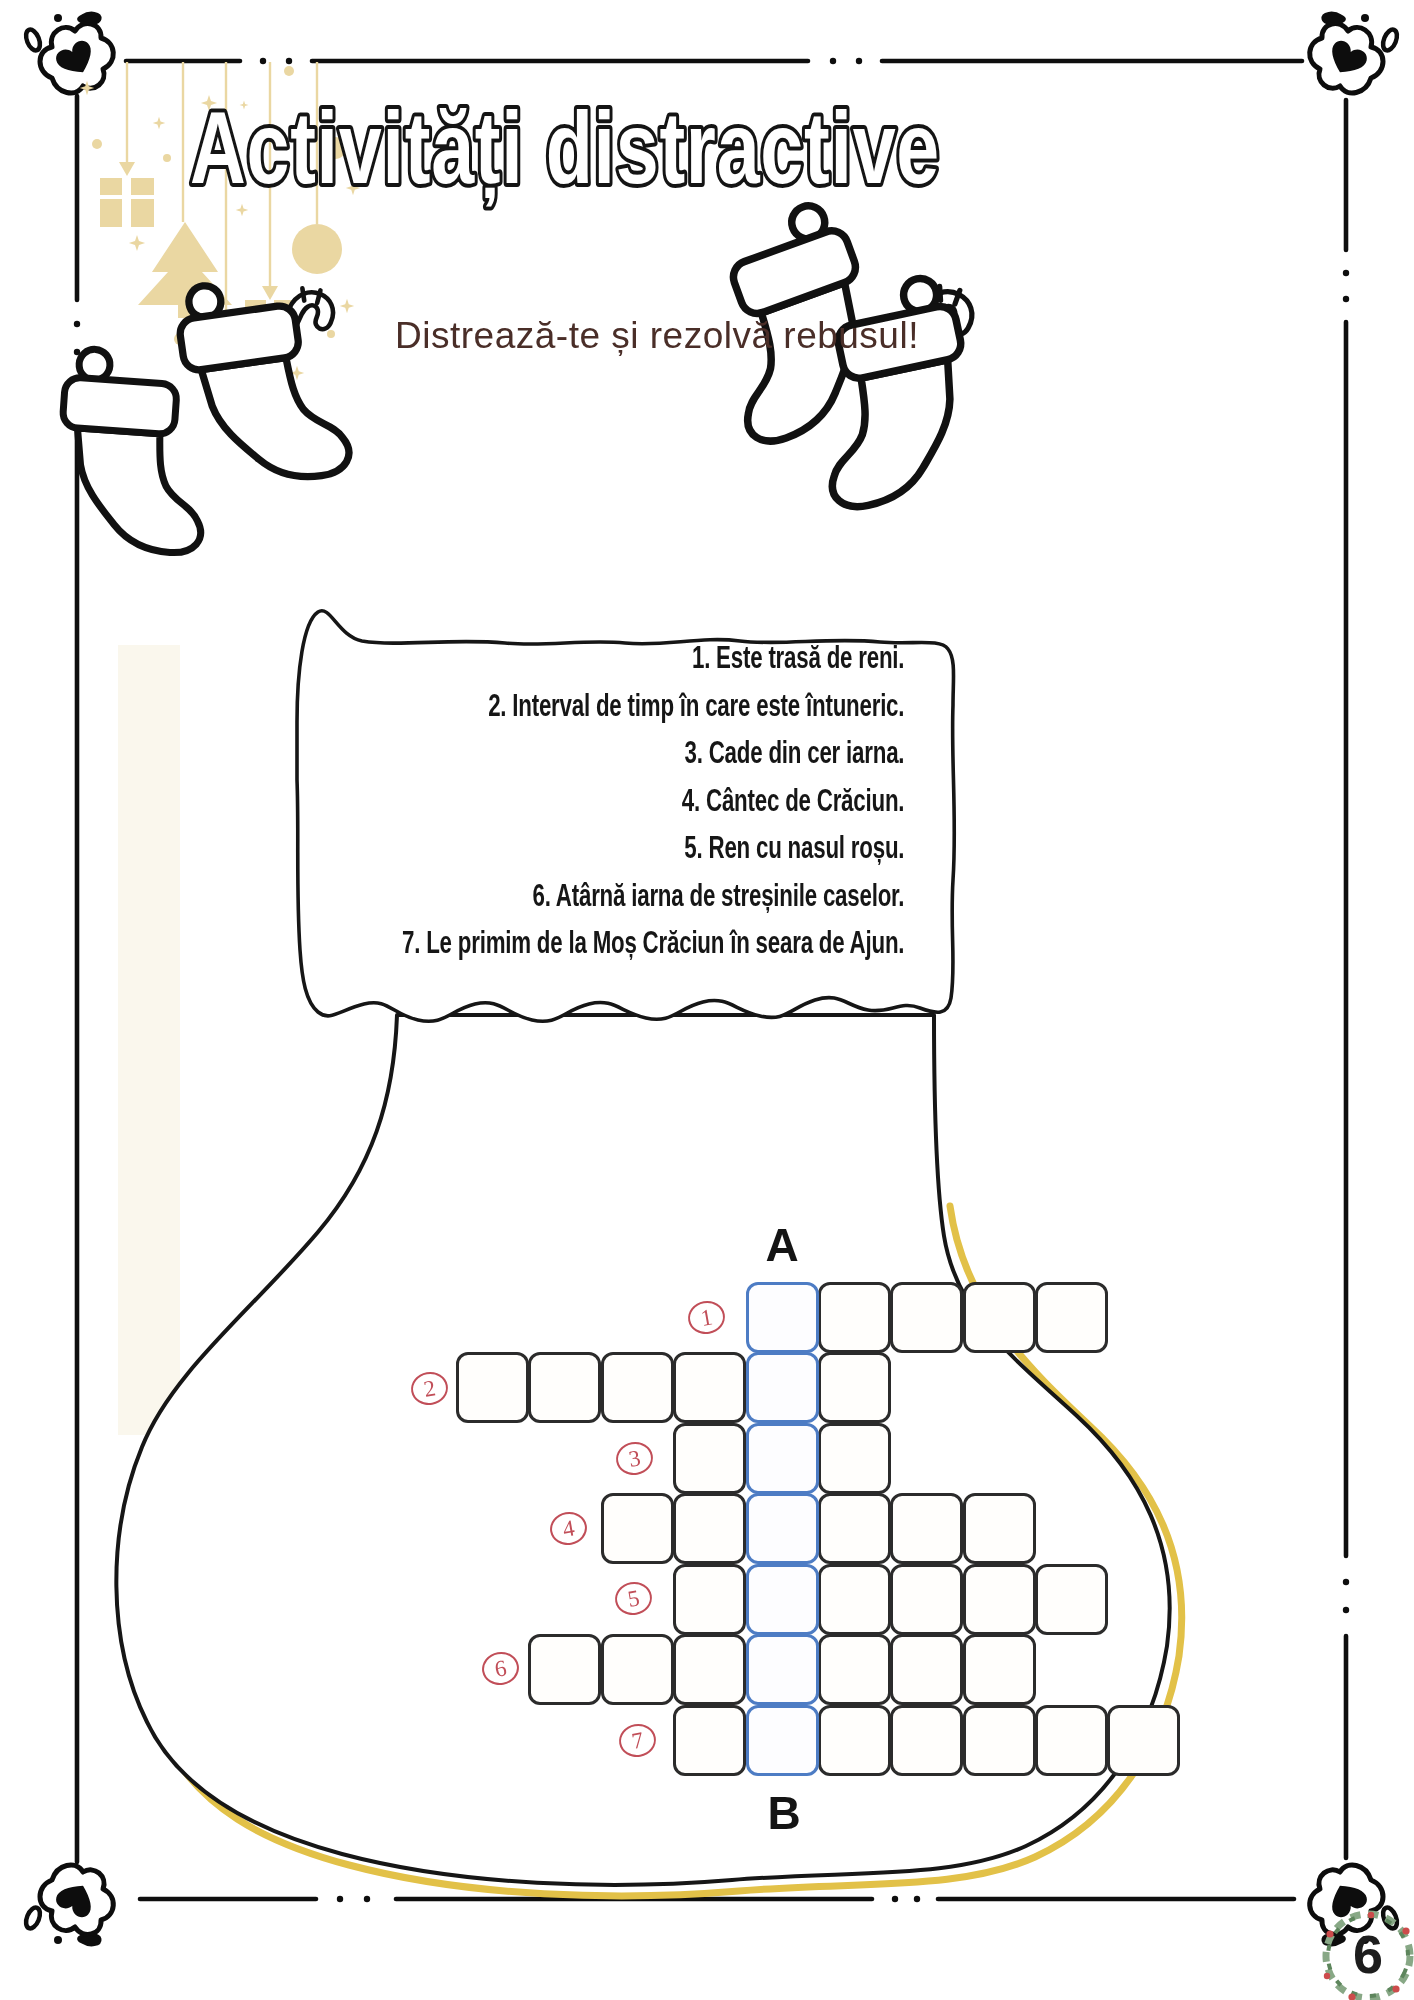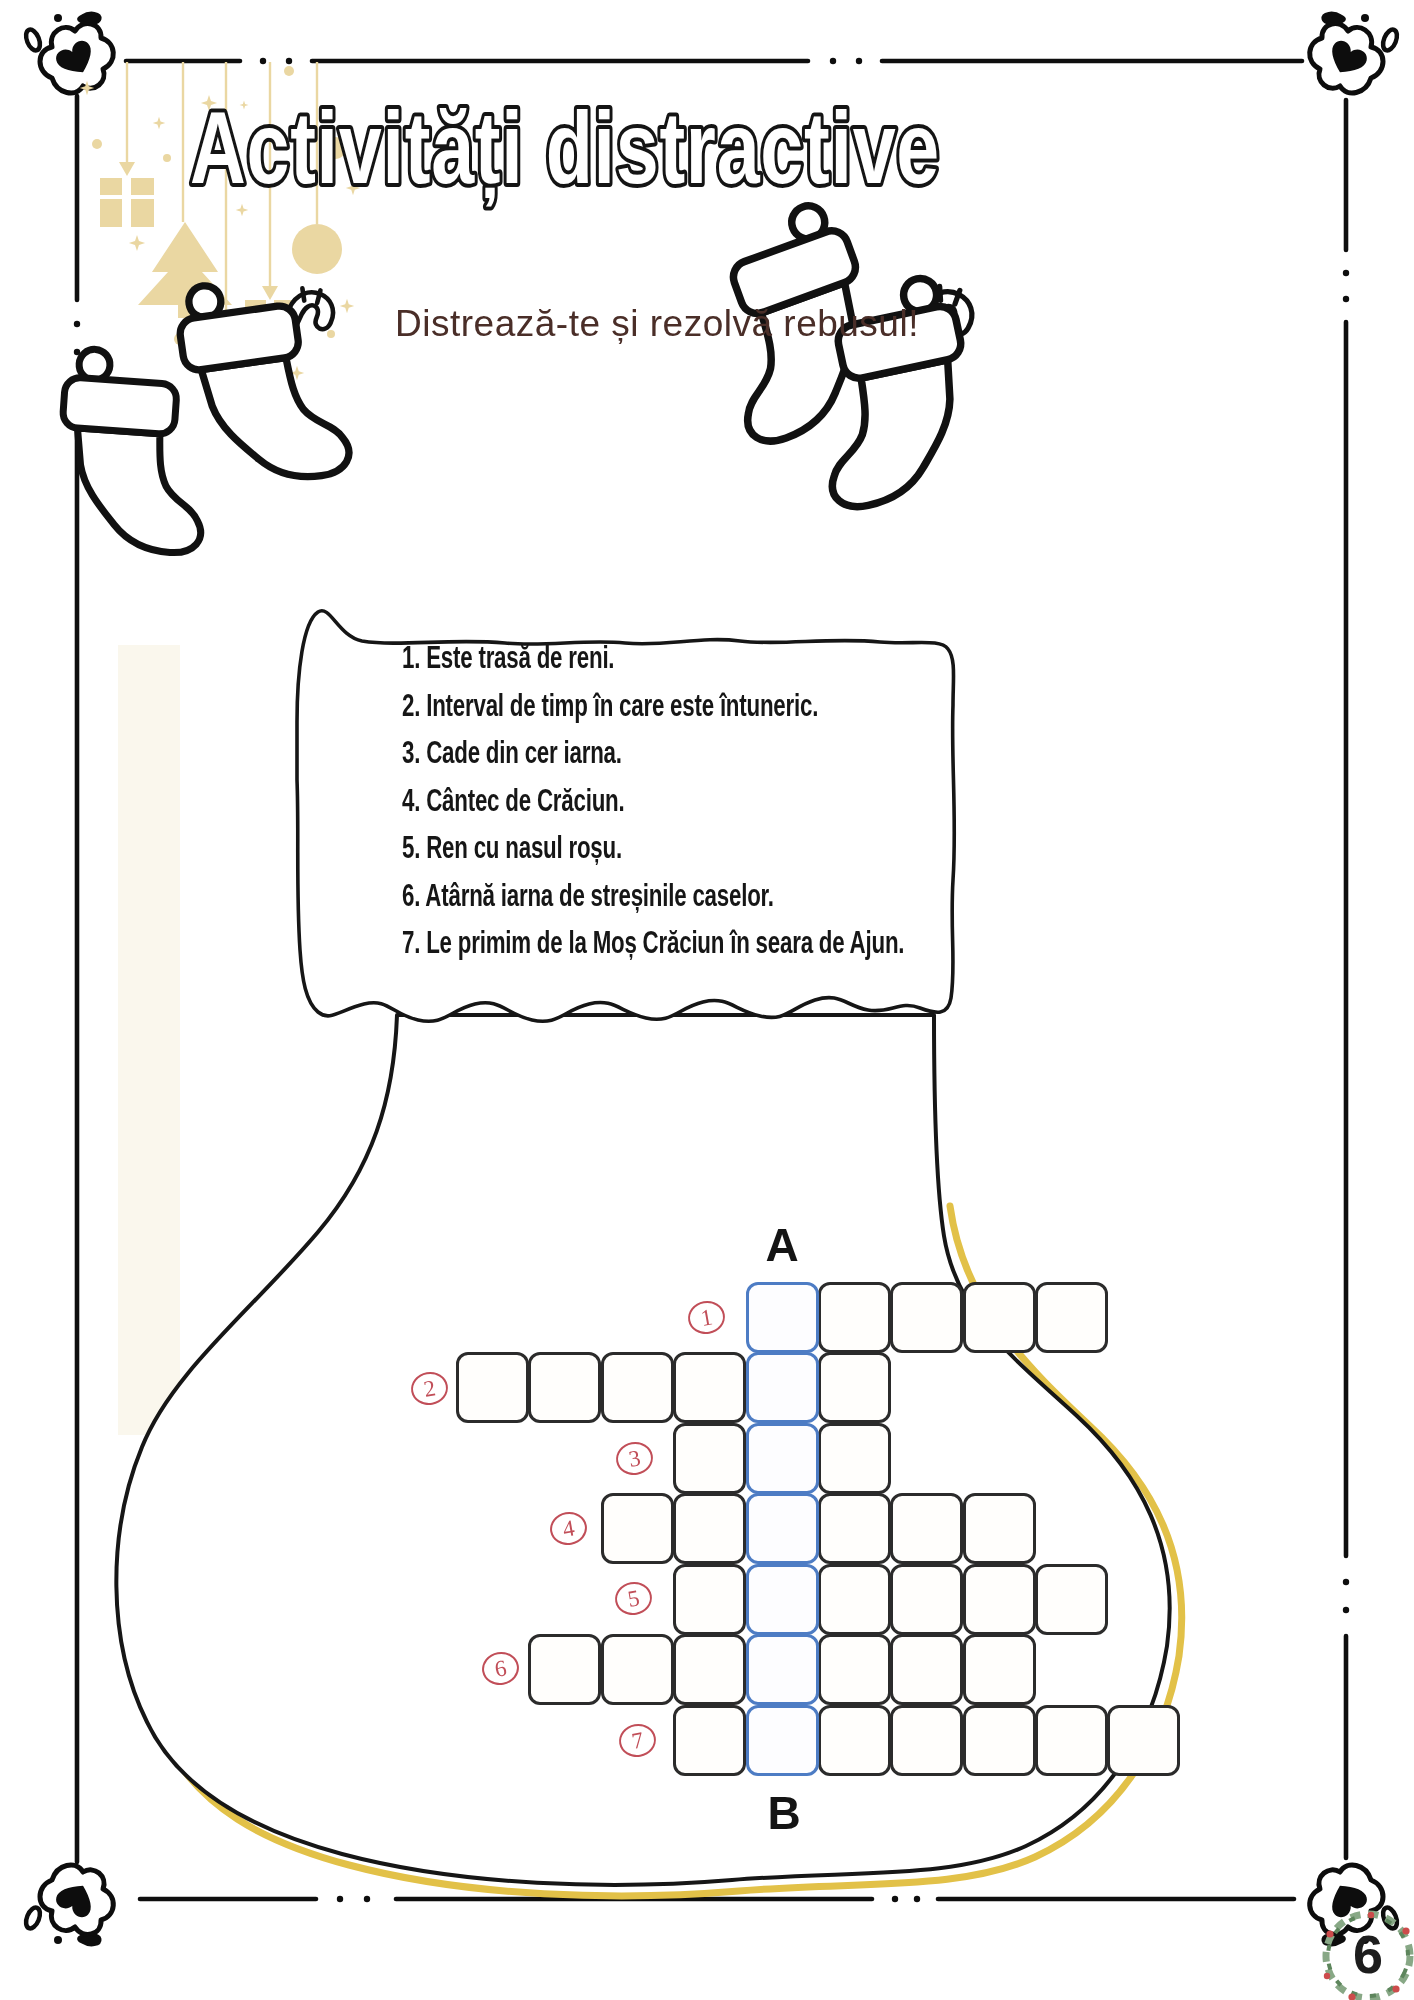--- a/index.html
+++ b/index.html
@@ -5,24 +5,24 @@
   html,body{margin:0;padding:0;}
   body{width:1414px;height:2000px;position:relative;background:#ffffff;
        font-family:"Liberation Sans",sans-serif;overflow:hidden;}
   #bg{position:absolute;left:0;top:0;z-index:0;}
 
   #title-svg{position:absolute;left:0;top:0;width:1414px;height:280px;z-index:3;}
   #title-svg text{font-family:"Liberation Sans",sans-serif;font-weight:bold;
        fill:#ffffff;stroke:#141414;stroke-width:8px;stroke-linejoin:round;
        paint-order:stroke fill;font-size:102px;letter-spacing:1px;}
 
-  .subtitle{position:absolute;left:257px;top:303px;width:800px;text-align:center;
+  .subtitle{position:absolute;left:257px;top:315px;width:800px;text-align:center;
        font-size:37px;font-weight:500;color:var(--brown,#4a2e28);z-index:3;letter-spacing:0.5px;}
 
-  #clue-list{position:absolute;left:402px;top:634px;z-index:3;}
+  #clue-list{position:absolute;left:402px;top:634px;z-index:3;text-align:right;}
   .clue{font-weight:bold;font-size:31px;color:#161616;white-space:nowrap;
         height:47.5px;line-height:47.5px;transform:scaleX(0.72);
         transform-origin:0 50%;letter-spacing:-0.3px;}
 
   #crossword{position:absolute;left:0;top:0;width:1414px;height:2000px;z-index:4;}
   .cell{position:absolute;width:73px;height:71px;box-sizing:border-box;
         border:3.2px solid #2b2b2b;border-radius:12px;background:#fffefc;}
   .cell.hl{border-color:var(--blue,#4d7cc4);border-width:3.8px;z-index:3;background:#fdfdff;}
   .numcircle{position:absolute;width:37px;height:33px;box-sizing:border-box;
         border:2.4px solid var(--red,#c14e58);border-radius:50%;

